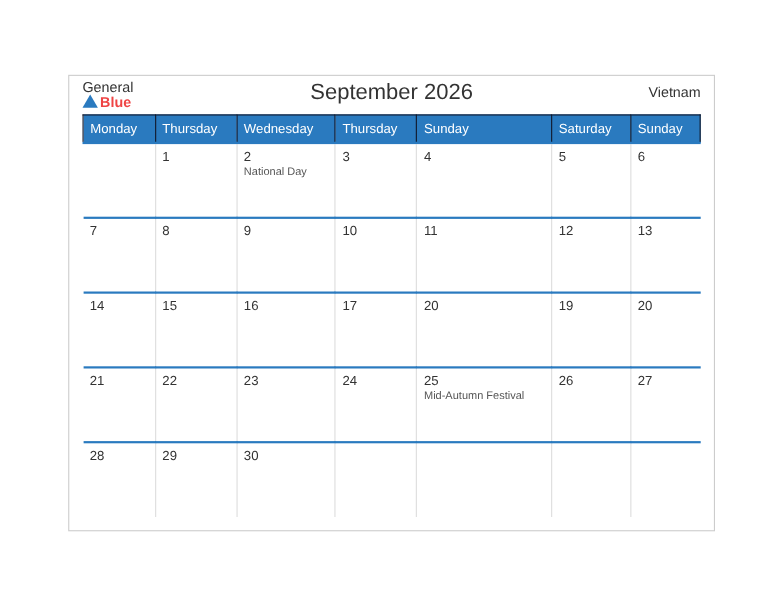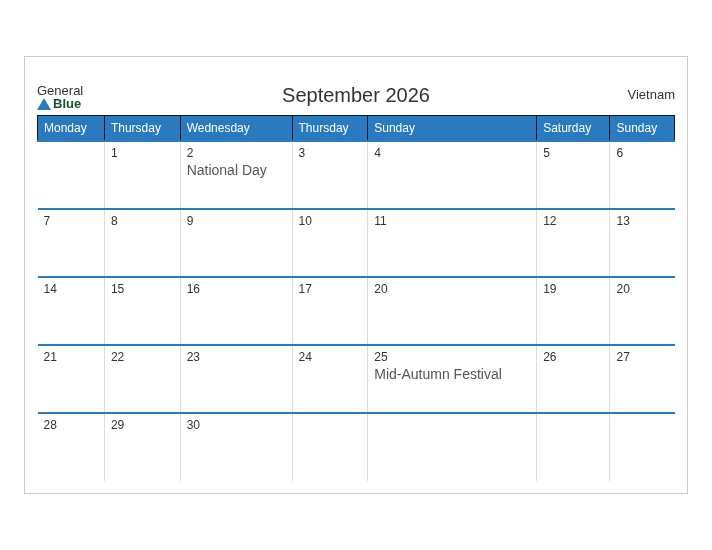--- a/index.html
+++ b/index.html
@@ -6,24 +6,24 @@
     body {
       font-family: Arial, sans-serif;
       background: #fff;
       width: 712px;
       height: 550px;
       display: flex;
       align-items: center;
       justify-content: center;
     }
     .calendar-container {
-      width: 664px;
+      width: 588px;
       background: #fff;
       border: 1px solid #ccc;
-      padding: 27px 12px 12px 12px;
+      padding: 4px 12px 12px 12px;
     }
     .calendar-header {
       display: flex;
       align-items: center;
       justify-content: center;
       position: relative;
       margin-bottom: 8px;
     }
     .logo {
       position: absolute;
@@ -33,21 +33,21 @@
       flex-direction: column;
       line-height: 1;
     }
     .logo-general {
       font-size: 13px;
       color: #333;
       font-weight: normal;
     }
     .logo-blue {
       font-size: 13px;
-      color: #14532d;
+      color: #ef4444;
       font-weight: bold;
       display: flex;
       align-items: center;
       gap: 2px;
     }
     .logo-triangle {
       width: 0;
       height: 0;
       border-left: 7px solid transparent;
       border-right: 7px solid transparent;
@@ -98,21 +98,21 @@
     }
     .calendar-grid tbody tr td:last-child {
       border-right: none;
     }
     .day-number {
       font-size: 12px;
       color: #333;
       display: block;
     }
     .holiday-name {
-      font-size: 14px;
+      font-size: 10px;
       color: #555;
       display: block;
       margin-top: 2px;
     }
     .empty-cell {
       background: #f9f9f9;
     }
   </style>
 </head>
 <body>

